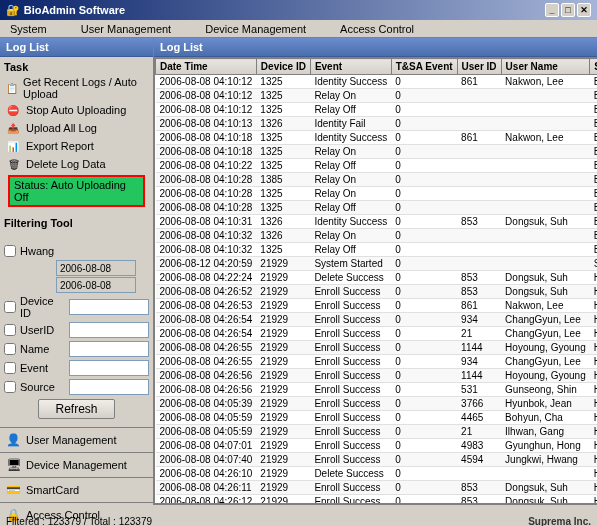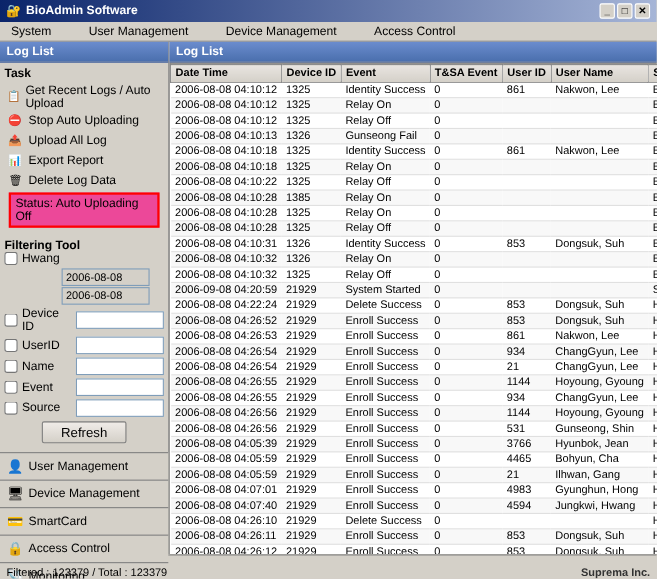--- a/index.html
+++ b/index.html
@@ -62,30 +62,30 @@
     }
 
     .task-section { padding: 4px; }
     .task-item {
       display: flex; align-items: center; gap: 4px;
       padding: 1px 2px; cursor: pointer; font-size: 11px;
     }
     .task-icon { width: 16px; height: 16px; display: flex; align-items: center; justify-content: center; font-size: 10px; }
 
     .status-bar-left {
-      background: #ec4899;
+      background: #22c55e;
       border: 2px solid #ff0000;
       padding: 2px 4px;
       margin: 2px 4px;
       font-size: 11px;
       color: #000;
     }
 
     .filtering-section { padding: 4px; }
-    .filtering-title { font-size: 11px; font-weight: bold; margin-bottom: 0; }
+    .filtering-title { font-size: 11px; font-weight: bold; margin-bottom: 16px; }
 
     .filter-row {
       display: flex; align-items: center; gap: 4px; margin-bottom: 3px;
     }
     .filter-checkbox { width: 12px; height: 12px; }
     .filter-label { font-size: 11px; width: 45px; }
     .filter-input {
       border: 1px solid #7f9db9; background: #fff;
       font-size: 10px; padding: 1px 3px; height: 16px;
       width: 80px;
@@ -341,21 +341,21 @@
               <td>1325</td>
               <td>Relay Off</td>
               <td>0</td>
               <td></td>
               <td></td>
               <td>BioStation</td>
             </tr>
             <tr>
               <td>2006-08-08 04:10:13</td>
               <td>1326</td>
-              <td>Gunseong Fail</td>
+              <td>Identity Fail</td>
               <td>0</td>
               <td></td>
               <td></td>
               <td>BioStation</td>
             </tr>
             <tr>
               <td>2006-08-08 04:10:18</td>
               <td>1325</td>
               <td>Identity Success</td>
               <td>0</td>
@@ -429,21 +429,21 @@
             <tr>
               <td>2006-08-08 04:10:32</td>
               <td>1325</td>
               <td>Relay Off</td>
               <td>0</td>
               <td></td>
               <td></td>
               <td>BioStation</td>
             </tr>
             <tr>
-              <td>2006-09-08 04:20:59</td>
+              <td>2006-08-12 04:20:59</td>
               <td>21929</td>
               <td>System Started</td>
               <td>0</td>
               <td></td>
               <td></td>
               <td>System Log</td>
             </tr>
             <tr>
               <td>2006-08-08 04:22:24</td>
               <td>21929</td>

